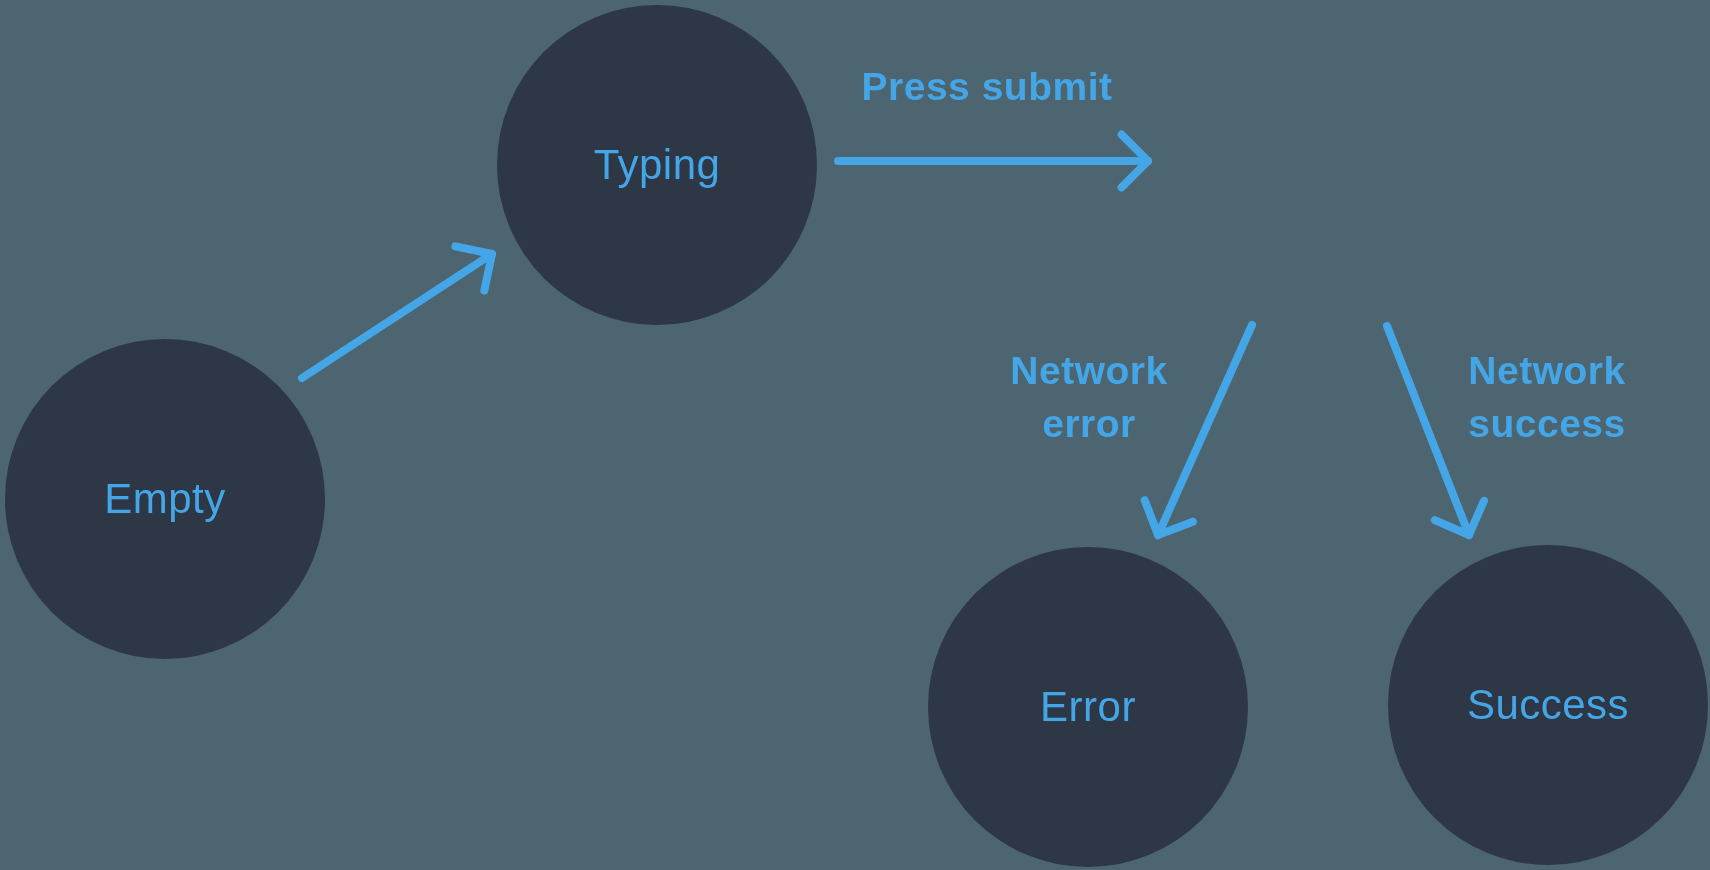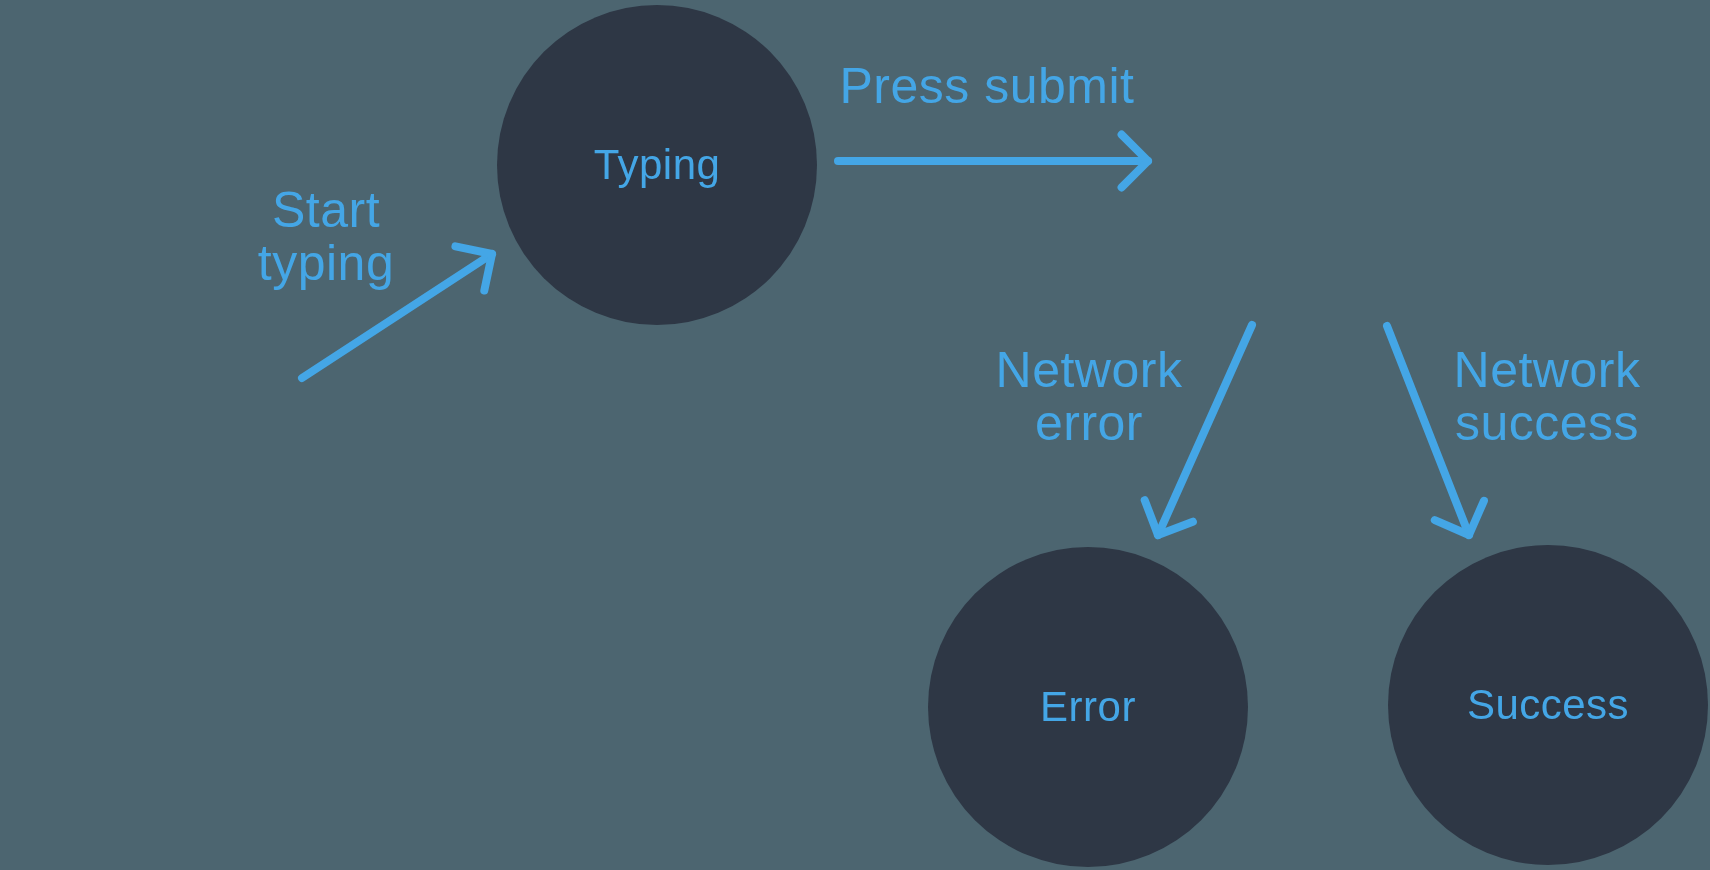--- a/index.html
+++ b/index.html
@@ -36,22 +36,22 @@
     color: #44a6e6;
     font-size: 42px;
     font-weight: 500;
     letter-spacing: 0.5px;
     white-space: nowrap;
   }
   .edge-label {
     position: absolute;
     transform: translate(-50%, -50%);
     color: #44a6e6;
-    font-size: 50px;
-    font-weight: 400;
+    font-size: 39px;
+    font-weight: 700;
     letter-spacing: 0.5px;
     text-align: center;
     line-height: 53px;
     white-space: nowrap;
   }
   .edge-label span { display: block; }
   #node-empty      { left: 5px;    top: 339px; }
   #node-typing     { left: 497px;  top: 5px;   }
   #node-submitting { left: 1172px; top: 3px;   }
   #node-error      { left: 928px;  top: 547px; }
@@ -71,38 +71,37 @@
       <marker id="chevron" viewBox="-5 -5 10 10" refX="0" refY="0" markerWidth="10" markerHeight="10" orient="auto" markerUnits="strokeWidth">
         <path d="M -3.3 -3.3 L 0 0 L -3.3 3.3" fill="none" stroke="#44a6e6" stroke-width="1" stroke-linecap="round" stroke-linejoin="round"></path>
       </marker>
     </defs>
     <line x1="302" y1="378" x2="492" y2="254" stroke="#44a6e6" stroke-width="8" stroke-linecap="round" marker-end="url(#chevron)"></line>
     <line x1="838" y1="161" x2="1148" y2="161" stroke="#44a6e6" stroke-width="8" stroke-linecap="round" marker-end="url(#chevron)"></line>
     <line x1="1252" y1="325" x2="1158" y2="535" stroke="#44a6e6" stroke-width="8" stroke-linecap="round" marker-end="url(#chevron)"></line>
     <line x1="1387" y1="326" x2="1469" y2="535" stroke="#44a6e6" stroke-width="8" stroke-linecap="round" marker-end="url(#chevron)"></line>
   </svg>
 
+  <div class="node" id="node-empty">
+    <span class="node-label">Empty</span>
+  </div>
 
   <div class="node" id="node-typing">
     <span class="node-label">Typing</span>
   </div>
 
 
   <div class="node" id="node-error">
     <span class="node-label">Error</span>
   </div>
 
   <div class="node" id="node-success">
     <span class="node-label">Success</span>
   </div>
 
-  <div class="edge-label" id="label-start-typing">
-    <span>Start</span>
-    <span>typing</span>
-  </div>
 
   <div class="edge-label" id="label-press-submit">
     <span>Press submit</span>
   </div>
 
   <div class="edge-label" id="label-network-error">
     <span>Network</span>
     <span>error</span>
   </div>
 

